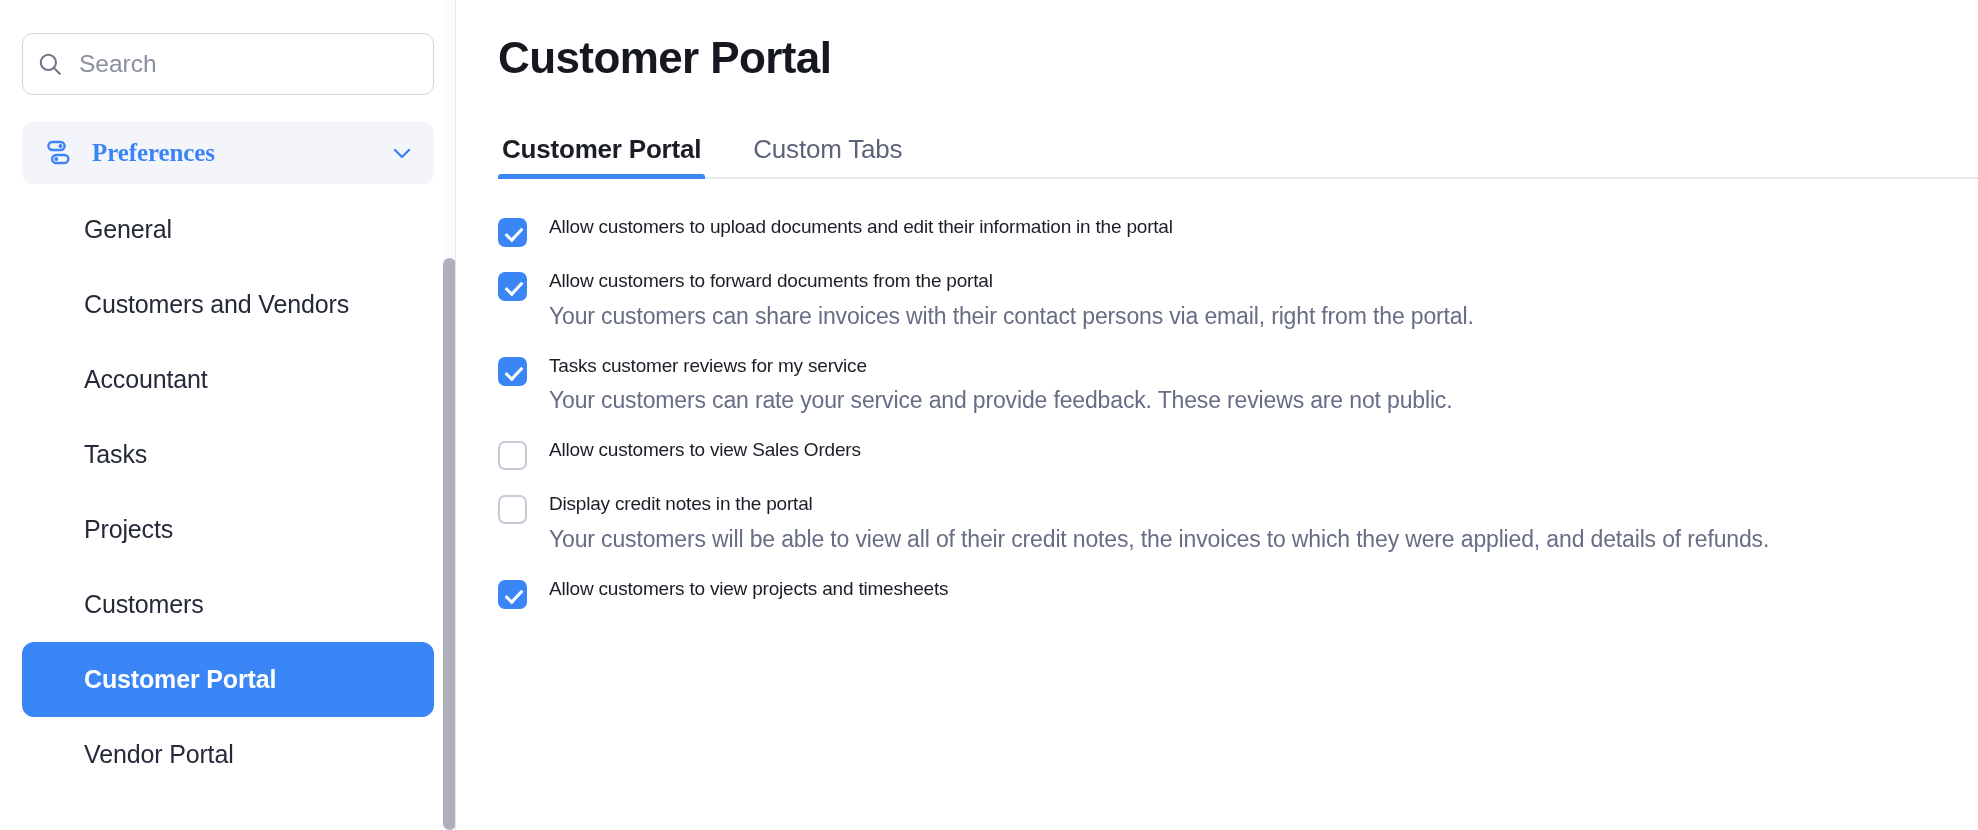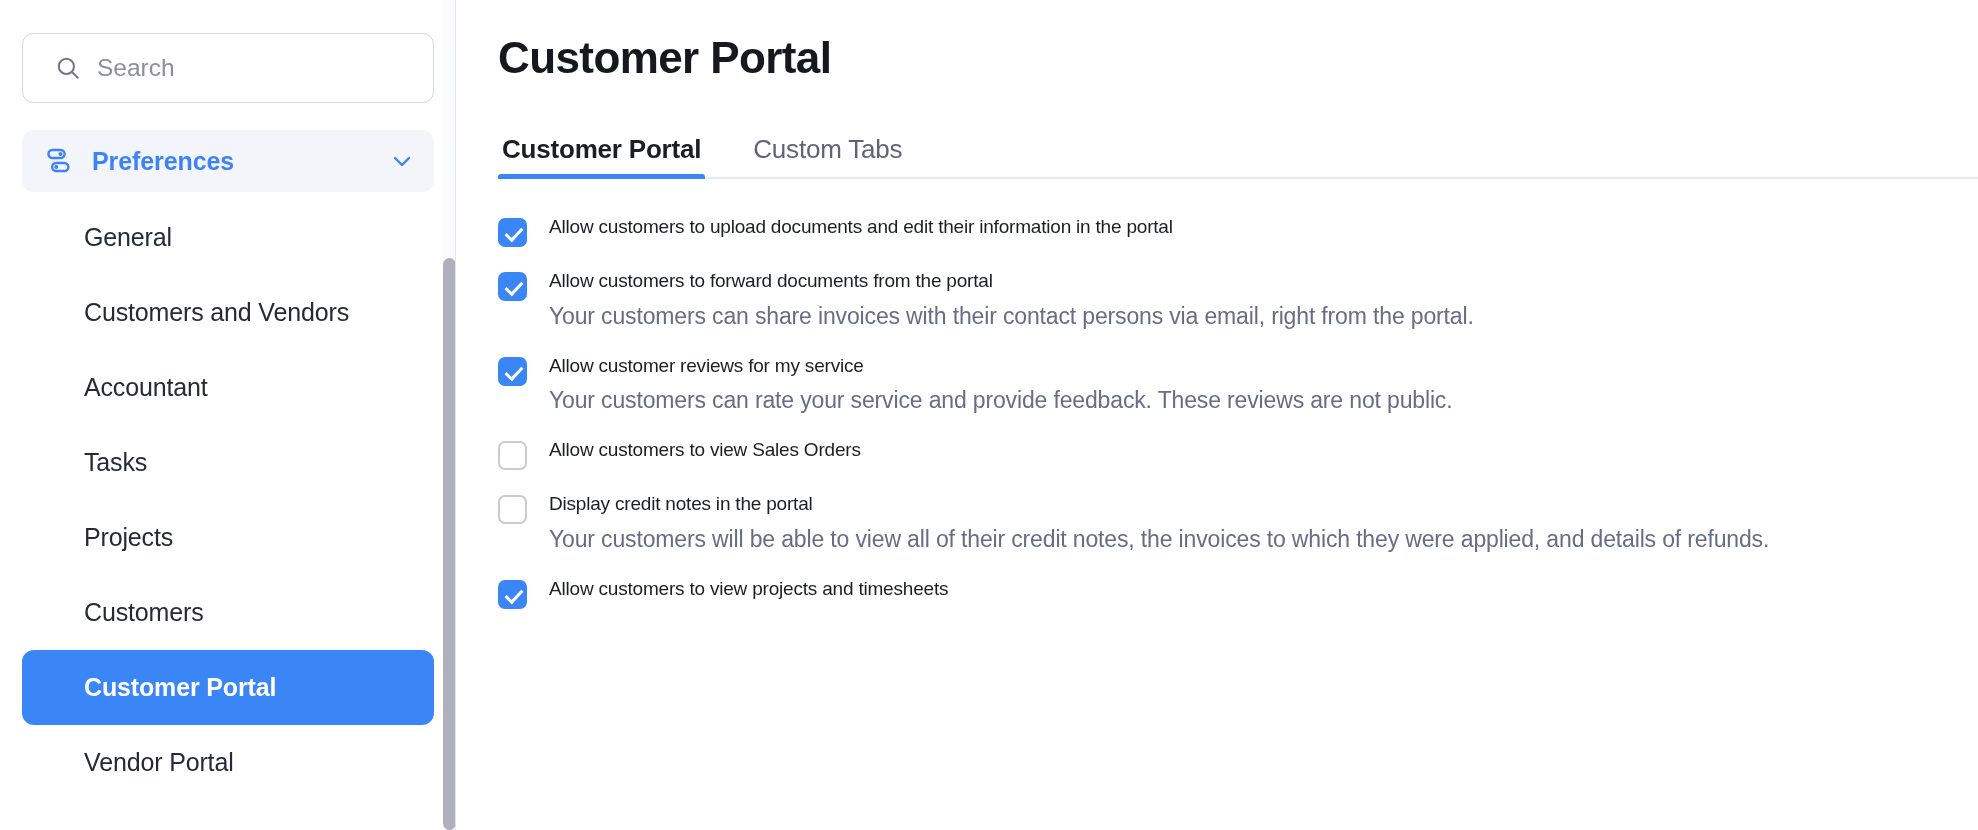--- a/index.html
+++ b/index.html
@@ -24,26 +24,26 @@
     height: 830px;
     background: #ffffff;
     position: relative;
     flex: 0 0 456px;
     padding-top: 0;
   }
   .search-wrap {
     margin: 33px 22px 0 22px;
   }
   .search-box {
-    height: 70px;
+    height: 62px;
     border: 1.6px solid #d4d6e0;
     border-radius: 11px;
     display: flex;
     align-items: center;
-    padding: 0 32px;
+    padding: 0 14px;
     background: #ffffff;
   }
   .search-icon {
     width: 26px;
     height: 26px;
     flex: 0 0 26px;
     margin-right: 16px;
     display: block;
   }
   .search-input {
@@ -60,20 +60,21 @@
 
   .pref-header {
     margin: 27px 22px 0 22px;
     height: 62px;
     border-radius: 12px;
     background: #f4f5fb;
     display: flex;
     align-items: center;
     padding: 0 20px 0 22px;
     cursor: pointer;
+    font-family: Liberation Serif, serif;
   }
   .pref-icon {
     width: 30px; height: 30px;
     flex: 0 0 30px;
     margin-right: 18px;
     display: block;
   }
   .pref-label {
     font-size: 25px;
     font-weight: 700;
@@ -313,21 +314,21 @@
         <div class="cb checked"></div>
         <div class="opt-texts">
           <div class="opt-label">Allow customers to forward documents from the portal</div>
           <div class="opt-desc">Your customers can share invoices with their contact persons via email, right from the portal.</div>
         </div>
       </div>
 
       <div class="option-row">
         <div class="cb checked"></div>
         <div class="opt-texts">
-          <div class="opt-label">Allow customer reviews for my service</div>
+          <div class="opt-label">Tasks customer reviews for my service</div>
           <div class="opt-desc">Your customers can rate your service and provide feedback. These reviews are not public.</div>
         </div>
       </div>
 
       <div class="option-row">
         <div class="cb"></div>
         <div class="opt-texts">
           <div class="opt-label">Allow customers to view Sales Orders</div>
         </div>
       </div>

